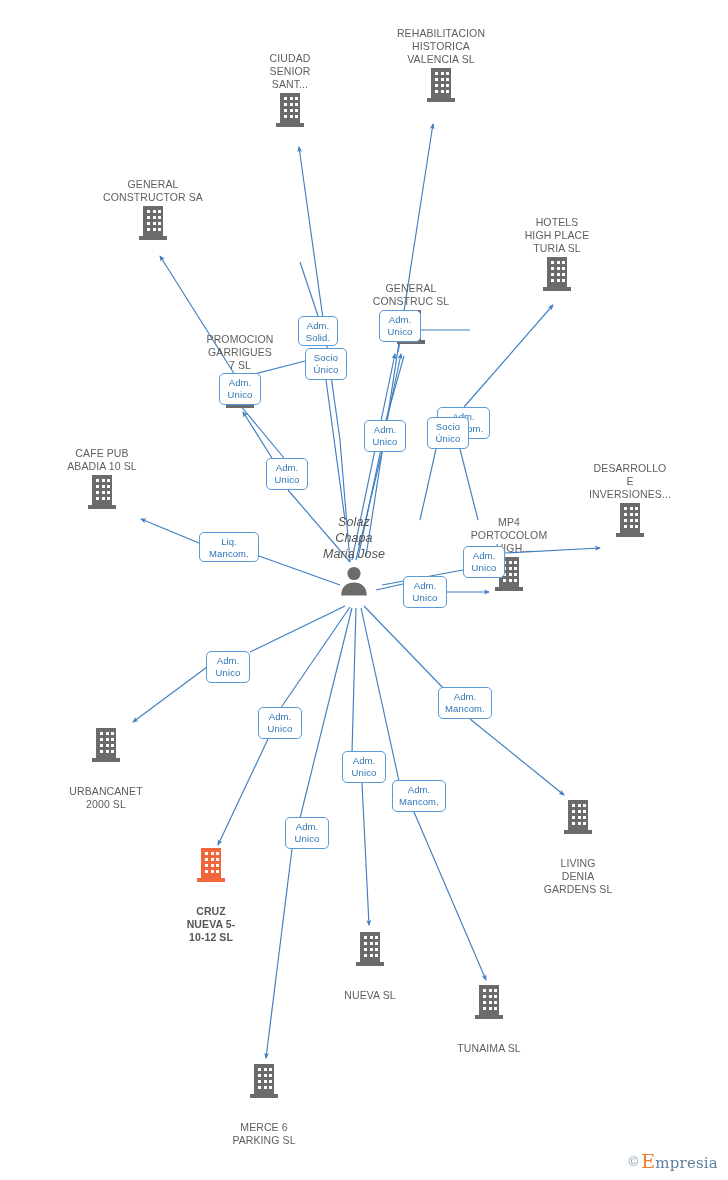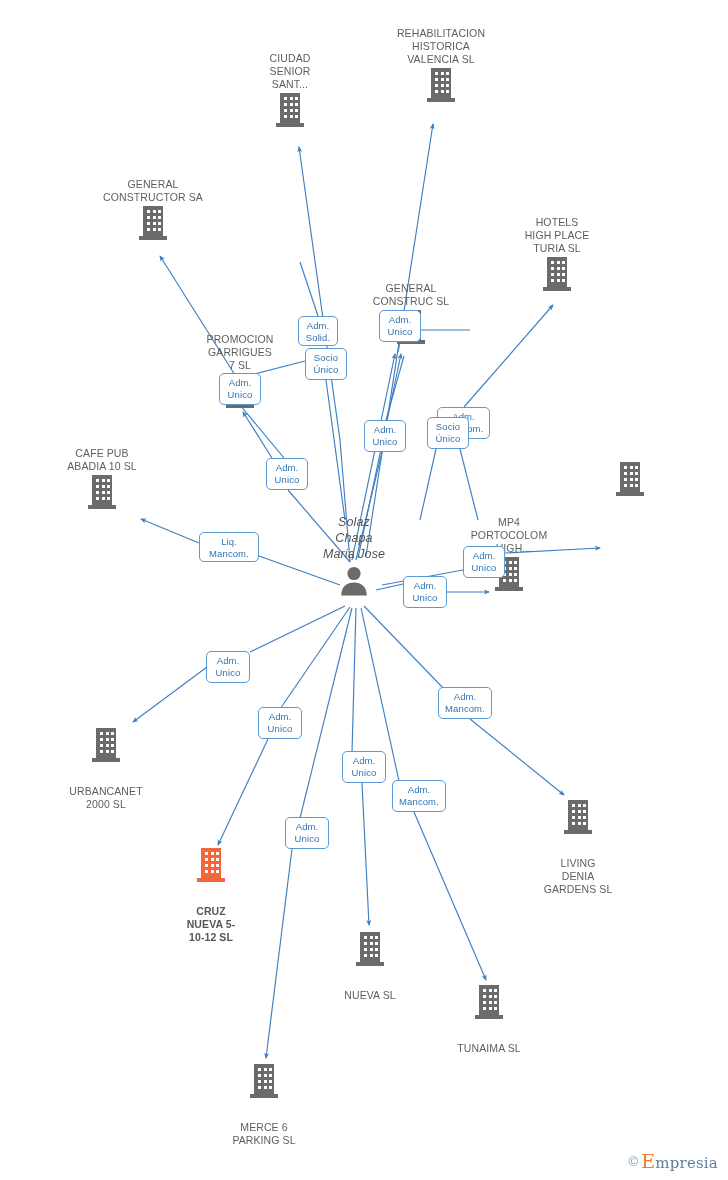--- a/index.html
+++ b/index.html
@@ -274,20 +274,23 @@
         <i class="tower"></i><i class="base"></i>
         <i class="w" style="left:8px;top:4px;"></i><i class="w" style="left:13.5px;top:4px;"></i><i class="w" style="left:19px;top:4px;"></i>
         <i class="w" style="left:8px;top:10px;"></i><i class="w" style="left:13.5px;top:10px;"></i><i class="w" style="left:19px;top:10px;"></i>
         <i class="w" style="left:8px;top:16px;"></i><i class="w" style="left:13.5px;top:16px;"></i><i class="w" style="left:19px;top:16px;"></i>
         <i class="w" style="left:8px;top:22px;"></i><i class="w" style="left:13.5px;top:22px;"></i><i class="w" style="left:19px;top:22px;"></i>
       </span>
     </span>
   </div>
 
   <div class="node caption-above" style="left:630px;top:462px;">
+    <span class="caption">DESARROLLO
+E
+INVERSIONES...</span>
     <span class="glyph">
       <span class="bld">
         <i class="tower"></i><i class="base"></i>
         <i class="w" style="left:8px;top:4px;"></i><i class="w" style="left:13.5px;top:4px;"></i><i class="w" style="left:19px;top:4px;"></i>
         <i class="w" style="left:8px;top:10px;"></i><i class="w" style="left:13.5px;top:10px;"></i><i class="w" style="left:19px;top:10px;"></i>
         <i class="w" style="left:8px;top:16px;"></i><i class="w" style="left:13.5px;top:16px;"></i><i class="w" style="left:19px;top:16px;"></i>
         <i class="w" style="left:8px;top:22px;"></i><i class="w" style="left:13.5px;top:22px;"></i><i class="w" style="left:19px;top:22px;"></i>
       </span>
     </span>
   </div>

